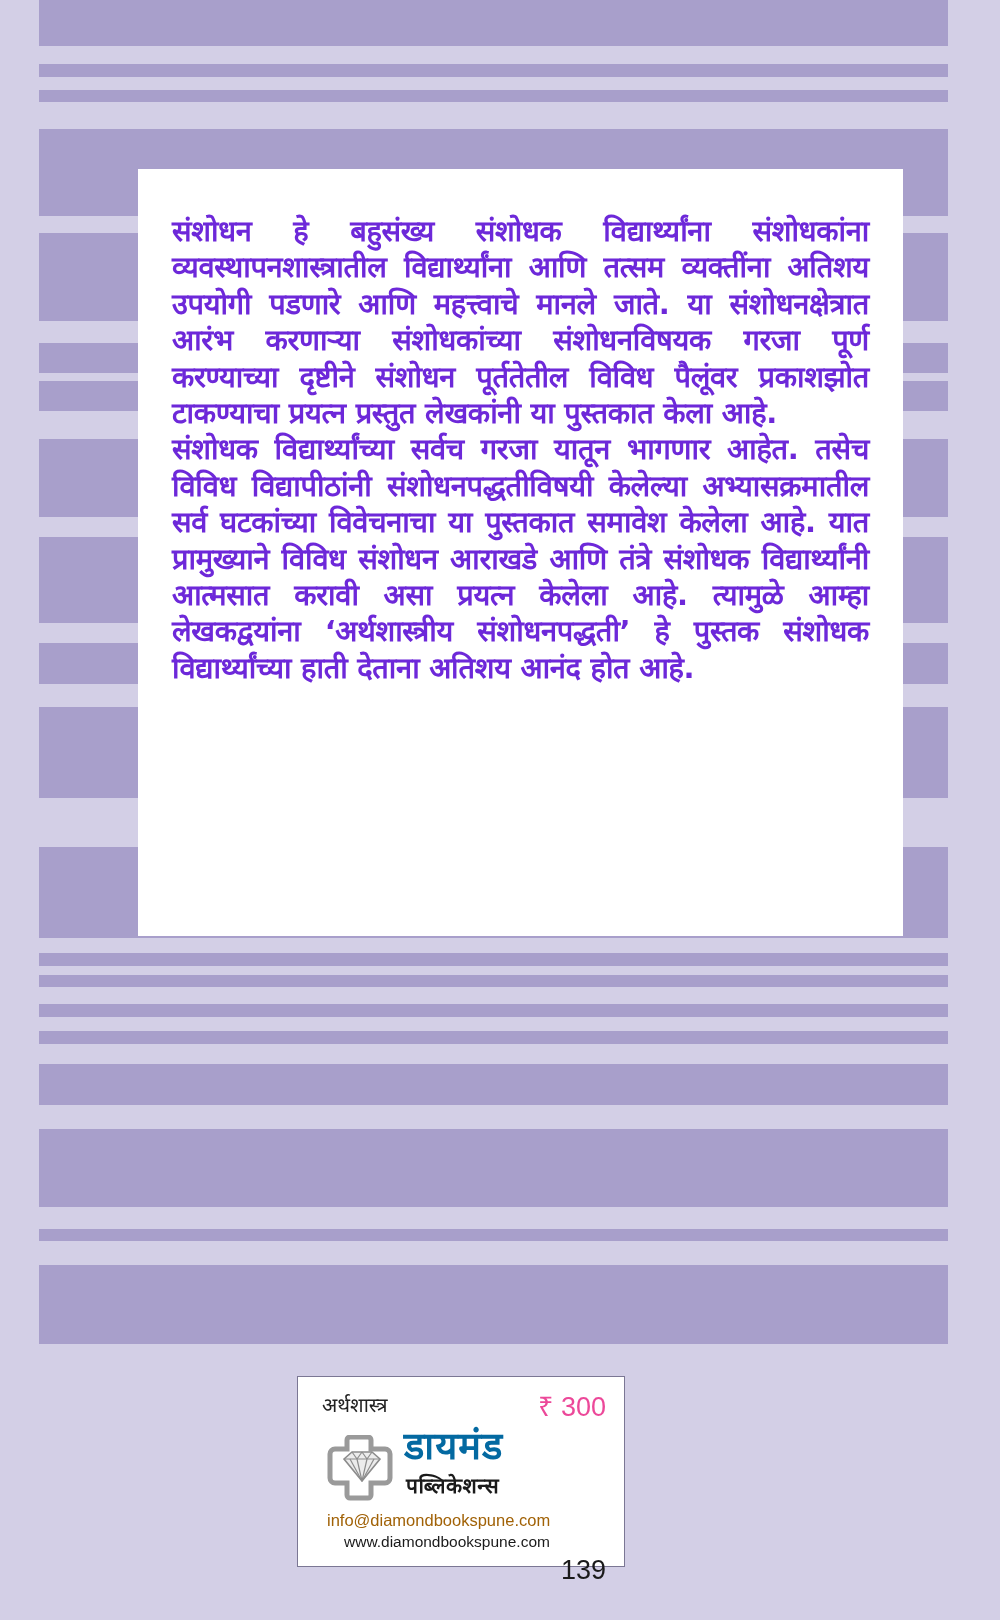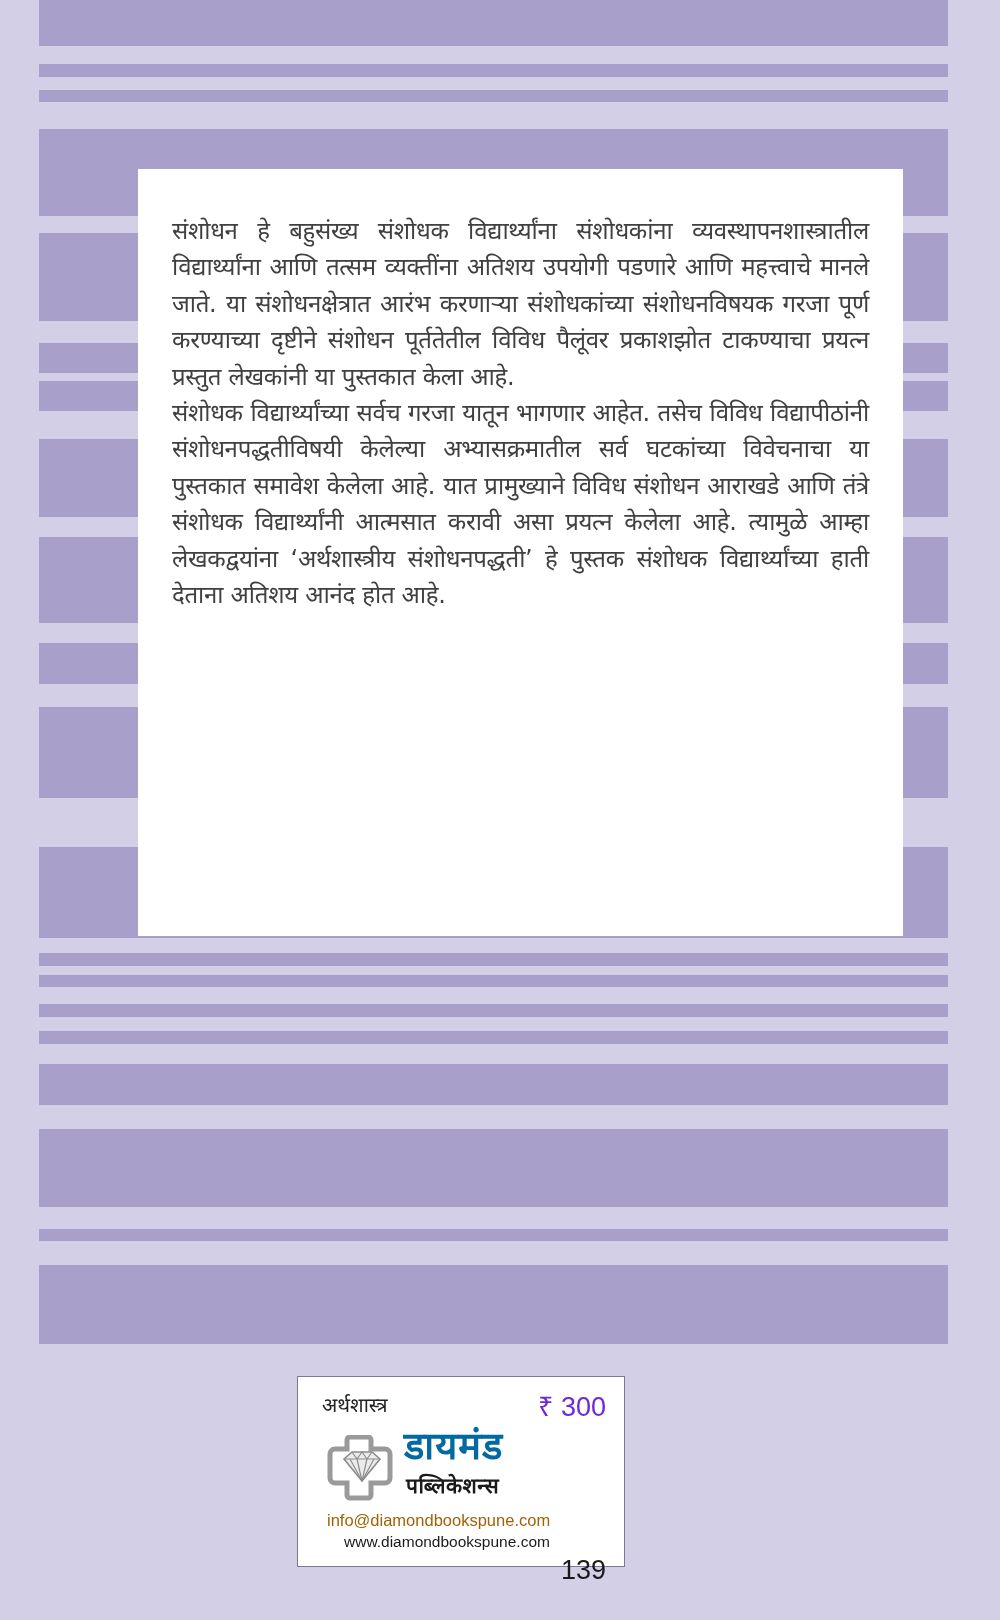--- a/index.html
+++ b/index.html
@@ -21,24 +21,24 @@
       top: 169px;
       width: 765px;
       height: 767px;
       background: #ffffff;
     }
     .blurb {
       position: absolute;
       left: 34px;
       top: 44px;
       width: 697px;
-      color: #404040;
+      color: #6d28d9;
       font-family: "DejaVu Sans", "Liberation Sans", sans-serif;
-      font-weight: normal;
-      font-size: 24px;
+      font-weight: bold;
+      font-size: 29px;
       line-height: 36.4px;
       text-align: justify;
       letter-spacing: -0.3px;
     }
     .blurb p { margin: 0; }
     .label-box {
       position: absolute;
       left: 297px;
       top: 1376px;
       width: 328px;
@@ -53,21 +53,21 @@
       font-family: "DejaVu Sans", sans-serif;
       font-size: 20px;
       color: #222;
     }
     .price {
       position: absolute;
       right: 18px;
       top: 10px;
       font-family: "Liberation Sans", sans-serif;
       font-size: 27px;
-      color: #6d28d9;
+      color: #ec4899;
     }
     .logo-icon {
       position: absolute;
       left: 28px;
       top: 58px;
       width: 72px;
       height: 66px;
     }
     .brand-name {
       position: absolute;

